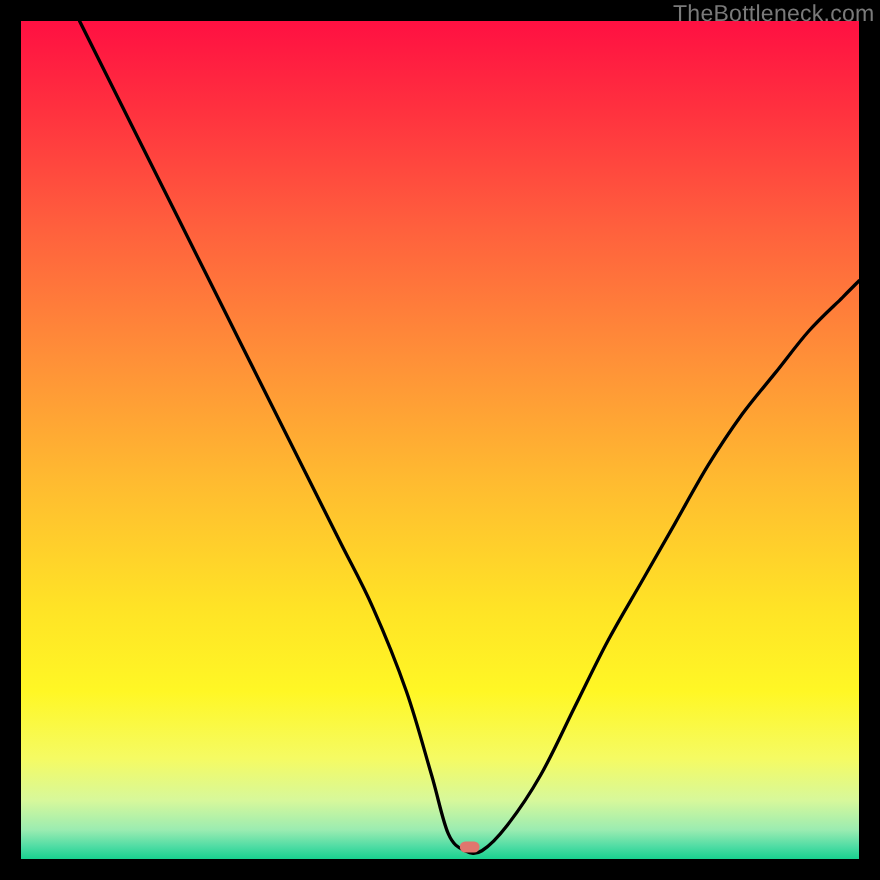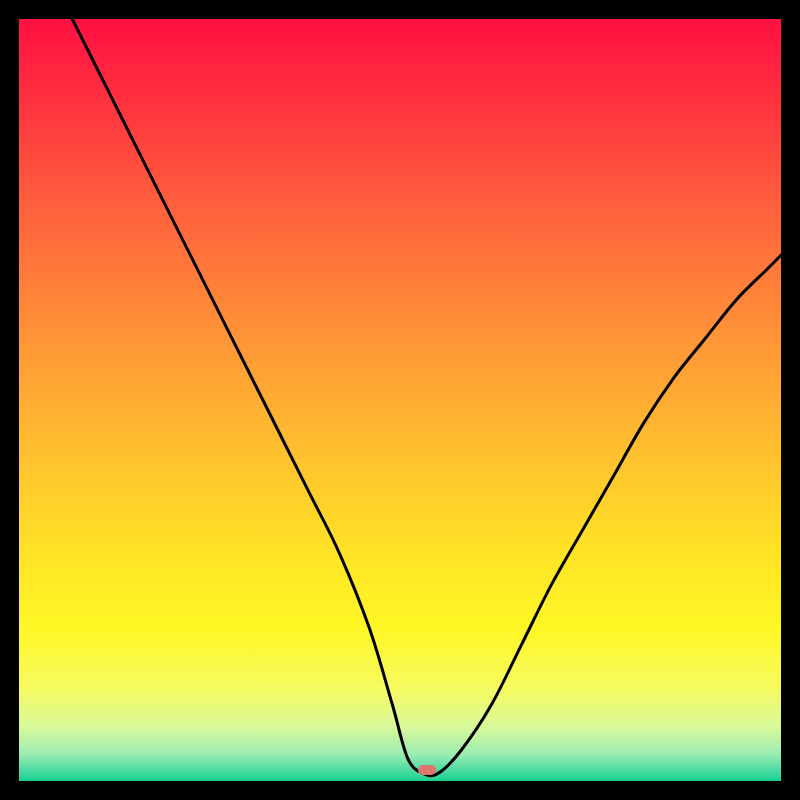--- a/index.html
+++ b/index.html
@@ -77,13 +77,14 @@
       <rect x="0" y="0" width="762" height="762" fill="url(#bg)"></rect>
     </svg>
 
     <svg class="curve" viewBox="0 0 762 762" preserveAspectRatio="none">
       <path id="curve-path" d="M 53.3 0.0 C 59.7 12.7, 78.7 50.8, 91.4 76.2 C 104.1 101.6, 116.8 127.0, 129.5 152.4 C 142.2 177.8, 156.2 205.7, 167.6 228.6 C 179.1 251.5, 188.0 269.2, 198.1 289.6 C 208.3 309.9, 218.4 330.2, 228.6 350.5 C 238.8 370.8, 248.9 391.2, 259.1 411.5 C 269.2 431.8, 279.4 452.1, 289.6 472.4 C 299.7 492.8, 309.9 510.5, 320.0 533.4 C 330.2 556.3, 341.6 584.2, 350.5 609.6 C 359.4 635.0, 367.0 664.2, 373.4 685.8 C 379.7 707.4, 383.5 727.7, 388.6 739.1 C 393.7 750.6, 398.8 751.8, 403.9 754.4 C 408.9 756.9, 412.8 758.2, 419.1 754.4 C 425.5 750.6, 433.1 743.0, 442.0 731.5 C 450.8 720.1, 462.3 703.6, 472.4 685.8 C 482.6 668.0, 492.8 645.2, 502.9 624.8 C 513.1 604.5, 523.2 582.9, 533.4 563.9 C 543.6 544.8, 553.7 528.3, 563.9 510.5 C 574.0 492.8, 584.2 475.0, 594.4 457.2 C 604.5 439.4, 614.7 420.4, 624.8 403.9 C 635.0 387.4, 645.2 372.1, 655.3 358.1 C 665.5 344.2, 675.6 332.7, 685.8 320.0 C 696.0 307.3, 706.1 293.4, 716.3 281.9 C 726.4 270.5, 739.1 259.1, 746.8 251.5 C 754.4 243.8, 759.5 238.8, 762.0 236.2" fill="none" stroke="#000" stroke-width="3" stroke-linecap="round" stroke-linejoin="round"></path>
     </svg>
 
     <div class="marker" id="marker" style="background: rgb(224, 118, 110); left: 407.67px; top: 750.57px;"></div>
   </div>
 
+  <div class="watermark">TheBottleneck.com</div>
 </div>
 
 </body></html>

